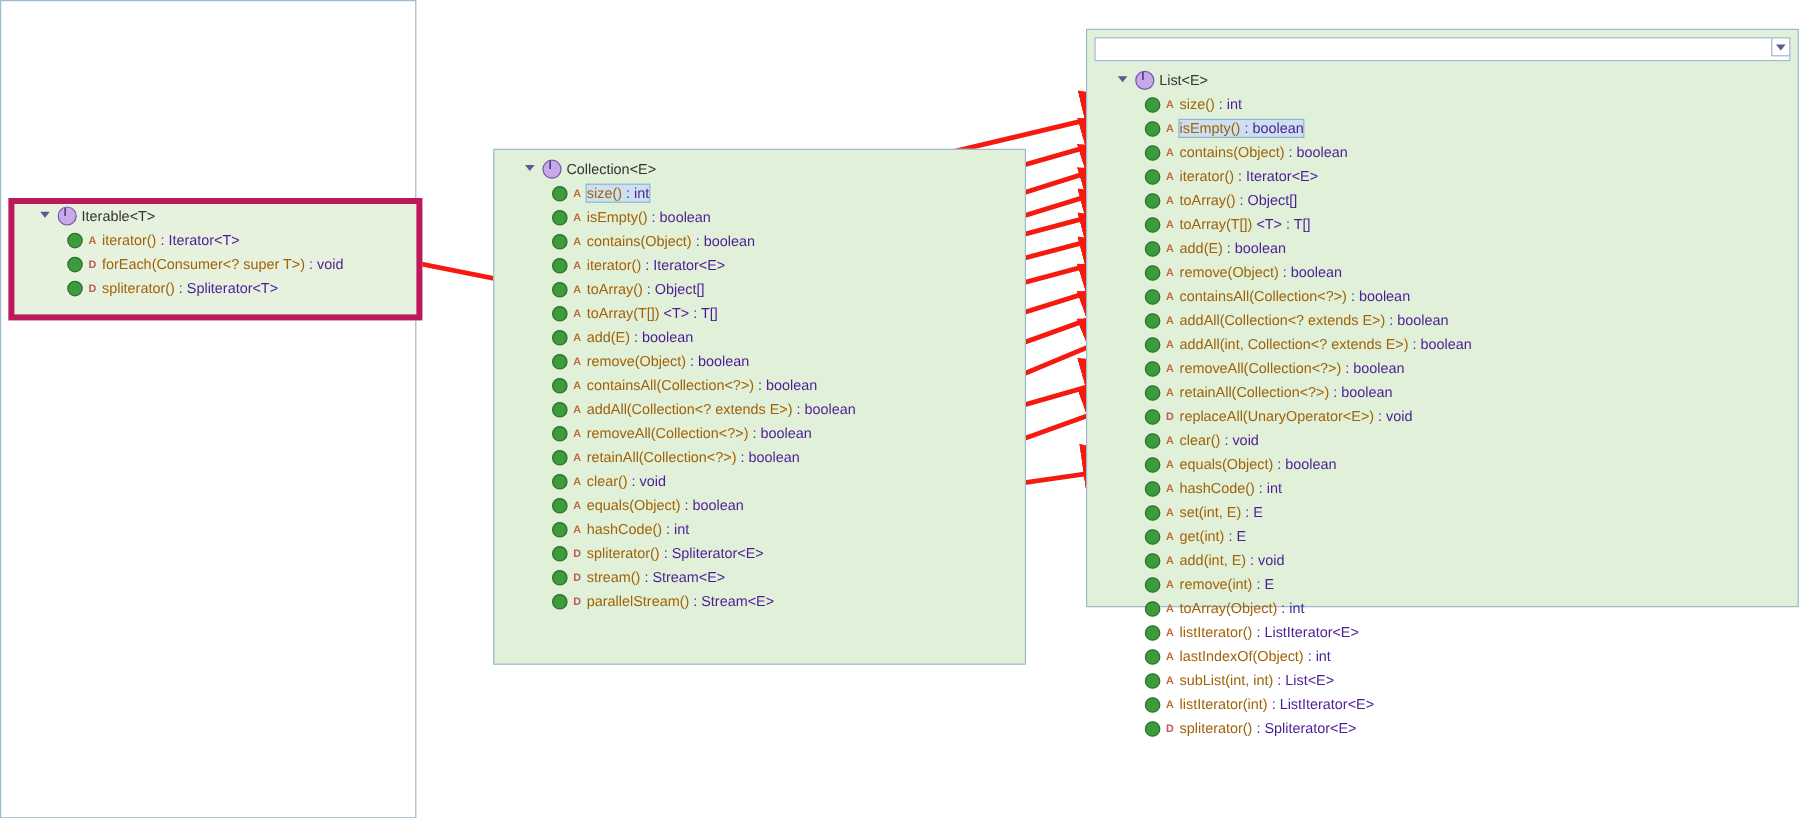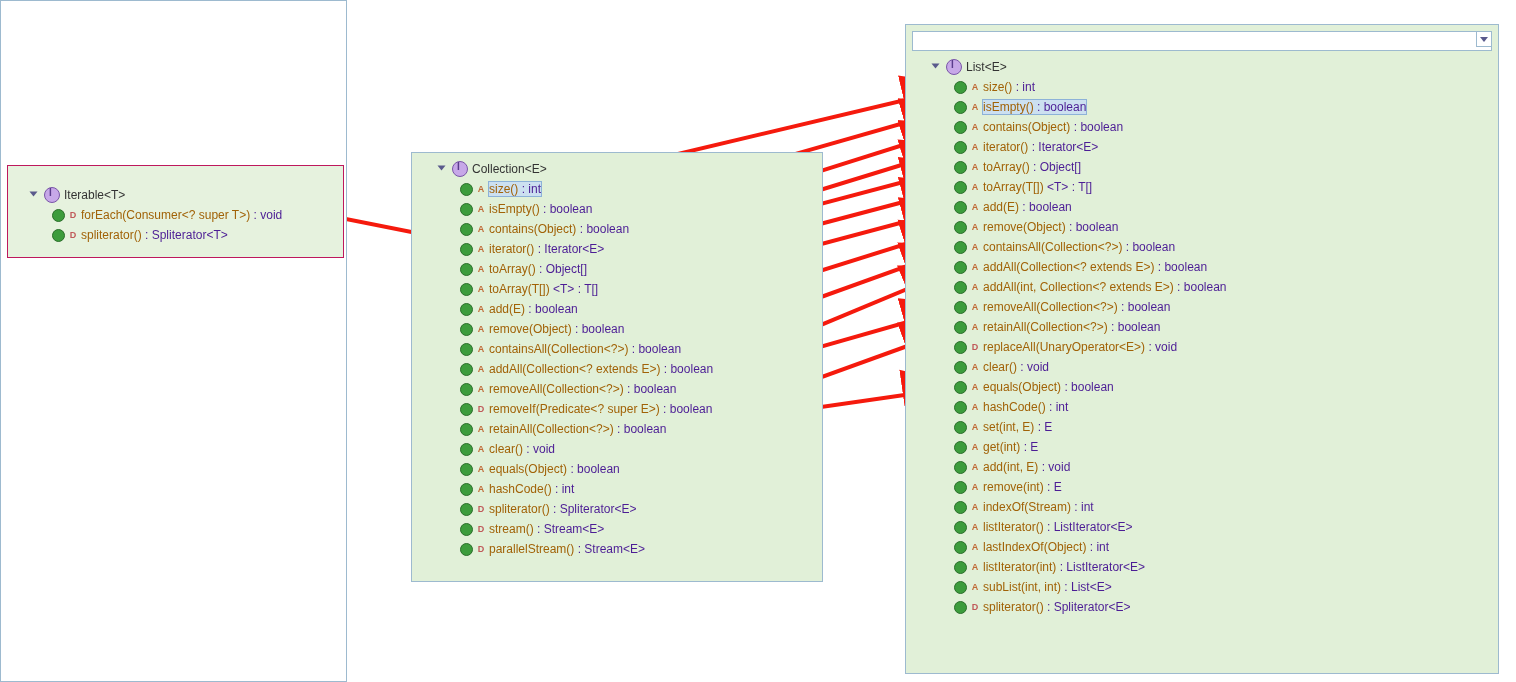--- a/index.html
+++ b/index.html
@@ -18,23 +18,23 @@
 .mmark.d::after{content:"D";font-size:9px;font-weight:bold;color:#c05a5a}
 .name{color:#a16207}
 .rt{color:#4c1d95}
 .sel{background:#cce0f0;outline:1px solid #8db2d8}
 .lev1{padding-left:22px}
 .lev2{padding-left:44px}
 .header-drop{position:absolute;right:6px;top:6px;width:14px;height:14px;background:#fff;border:1px solid #9dbacf;display:flex;align-items:center;justify-content:center}
 .header-drop::after{content:"";width:0;height:0;border-left:4px solid transparent;border-right:4px solid transparent;border-top:5px solid #5a5a8c}
 .panel .top-input{position:absolute;left:6px;right:6px;top:6px;height:18px;background:#fff;border:1px solid #9dbacf}
 .p1{left:0;top:0;width:347px;height:682px;background:#fff}
-.p1 .inner{position:absolute;left:6px;top:164px;width:335px;background:#e6f2de;border:1px solid #be185d;padding:19px 0 12px}
-.p2{left:411px;top:152px;width:412px;height:430px}
-.p3{left:905px;top:24px;width:594px;height:650px}
+.p1 .inner{position:absolute;left:6px;top:164px;width:335px;background:#e6f2de;border:5px solid #be185d;padding:0 0 12px}
+.p2{left:411px;top:124px;width:444px;height:430px}
+.p3{left:905px;top:24px;width:594px;height:482px}
 .p3 .outline{margin-top:26px}
 </style>
 </head>
 <body>
 <div class="stage">
 
 <svg class="arrows">
   <defs>
     <marker id="ah" viewBox="0 0 20 16" refX="18" refY="8" markerWidth="16" markerHeight="13" orient="auto">
       <path d="M0,0 L20,8 L0,16 Z" fill="#f51a0d"></path>
@@ -61,20 +61,25 @@
 <div class="panel p1">
   <div class="inner">
     <div class="row lev1">
       <span class="twisty"></span>
       <span class="iface"></span>
       <span>Iterable&lt;T&gt;</span>
     </div>
     <div id="p1-methods">
           <div class="row lev2">
             <span class="method"></span>
+            <span class="mmark a"></span>
+            <span><span class="name">iterator()</span><span class="rt"> : Iterator&lt;T&gt;</span></span>
+          </div>
+          <div class="row lev2">
+            <span class="method"></span>
             <span class="mmark d"></span>
             <span><span class="name">forEach(Consumer&lt;? super T&gt;)</span><span class="rt"> : void</span></span>
           </div>
           <div class="row lev2">
             <span class="method"></span>
             <span class="mmark d"></span>
             <span><span class="name">spliterator()</span><span class="rt"> : Spliterator&lt;T&gt;</span></span>
           </div>
         </div>
   </div>
@@ -135,25 +140,20 @@
           </div>
           <div class="row lev2">
             <span class="method"></span>
             <span class="mmark a"></span>
             <span><span class="name">addAll(Collection&lt;? extends E&gt;)</span><span class="rt"> : boolean</span></span>
           </div>
           <div class="row lev2">
             <span class="method"></span>
             <span class="mmark a"></span>
             <span><span class="name">removeAll(Collection&lt;?&gt;)</span><span class="rt"> : boolean</span></span>
-          </div>
-          <div class="row lev2">
-            <span class="method"></span>
-            <span class="mmark d"></span>
-            <span><span class="name">removeIf(Predicate&lt;? super E&gt;)</span><span class="rt"> : boolean</span></span>
           </div>
           <div class="row lev2">
             <span class="method"></span>
             <span class="mmark a"></span>
             <span><span class="name">retainAll(Collection&lt;?&gt;)</span><span class="rt"> : boolean</span></span>
           </div>
           <div class="row lev2">
             <span class="method"></span>
             <span class="mmark a"></span>
             <span><span class="name">clear()</span><span class="rt"> : void</span></span>
@@ -298,41 +298,41 @@
             <span><span class="name">add(int, E)</span><span class="rt"> : void</span></span>
           </div>
           <div class="row lev2">
             <span class="method"></span>
             <span class="mmark a"></span>
             <span><span class="name">remove(int)</span><span class="rt"> : E</span></span>
           </div>
           <div class="row lev2">
             <span class="method"></span>
             <span class="mmark a"></span>
-            <span><span class="name">indexOf(Stream)</span><span class="rt"> : int</span></span>
+            <span><span class="name">toArray(Object)</span><span class="rt"> : int</span></span>
           </div>
           <div class="row lev2">
             <span class="method"></span>
             <span class="mmark a"></span>
             <span><span class="name">listIterator()</span><span class="rt"> : ListIterator&lt;E&gt;</span></span>
           </div>
           <div class="row lev2">
             <span class="method"></span>
             <span class="mmark a"></span>
             <span><span class="name">lastIndexOf(Object)</span><span class="rt"> : int</span></span>
           </div>
           <div class="row lev2">
             <span class="method"></span>
             <span class="mmark a"></span>
+            <span><span class="name">subList(int, int)</span><span class="rt"> : List&lt;E&gt;</span></span>
+          </div>
+          <div class="row lev2">
+            <span class="method"></span>
+            <span class="mmark a"></span>
             <span><span class="name">listIterator(int)</span><span class="rt"> : ListIterator&lt;E&gt;</span></span>
-          </div>
-          <div class="row lev2">
-            <span class="method"></span>
-            <span class="mmark a"></span>
-            <span><span class="name">subList(int, int)</span><span class="rt"> : List&lt;E&gt;</span></span>
           </div>
           <div class="row lev2">
             <span class="method"></span>
             <span class="mmark d"></span>
             <span><span class="name">spliterator()</span><span class="rt"> : Spliterator&lt;E&gt;</span></span>
           </div>
         </div>
   </div>
 </div>
 

